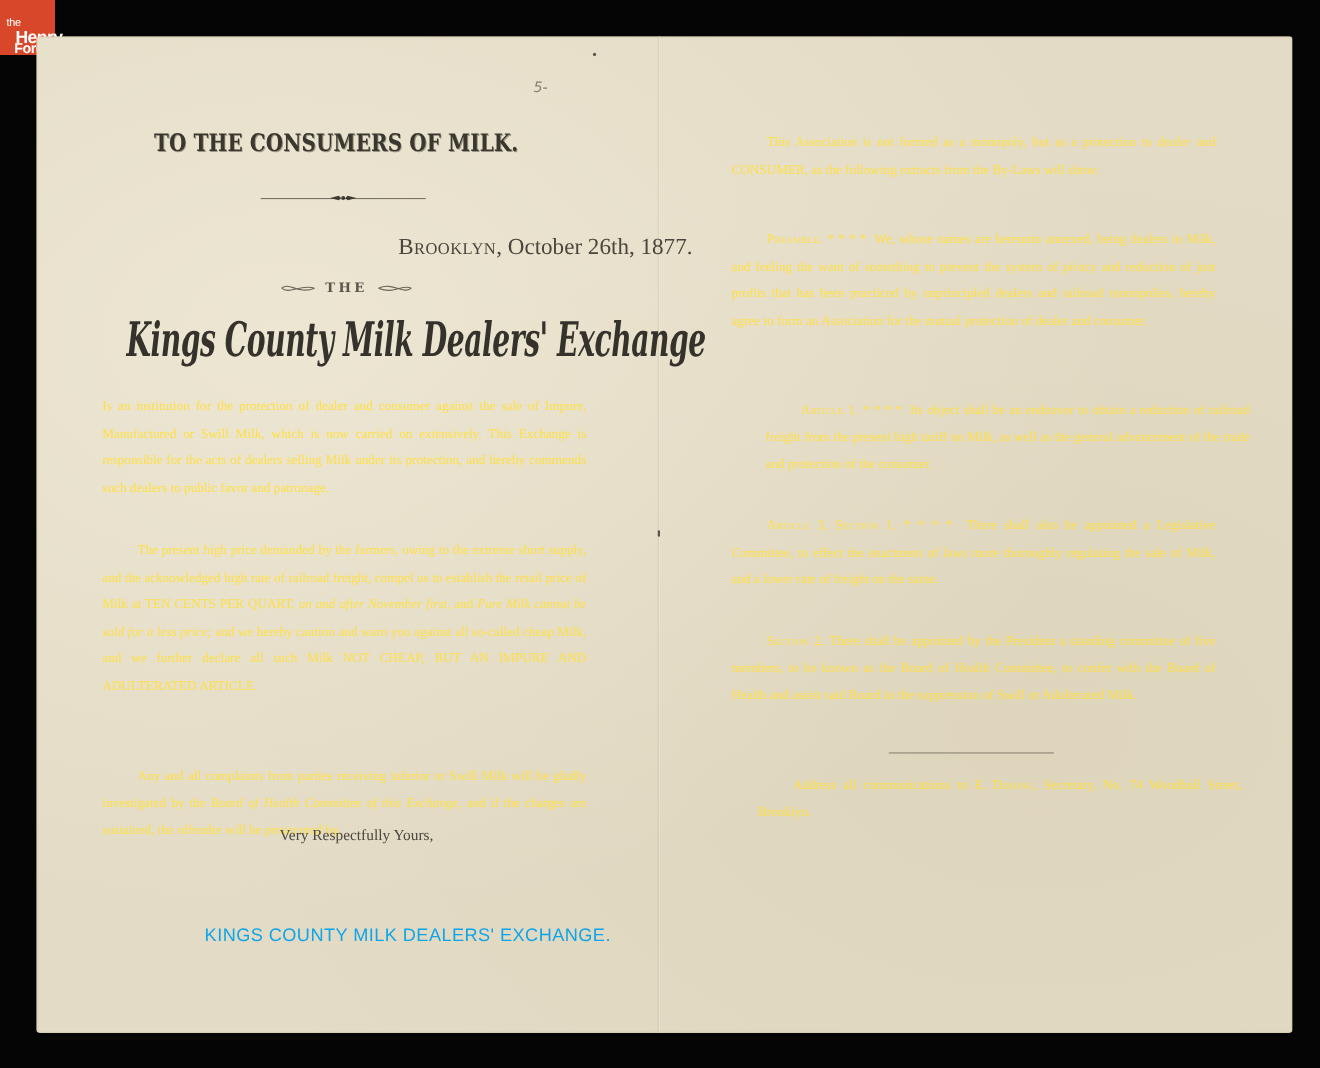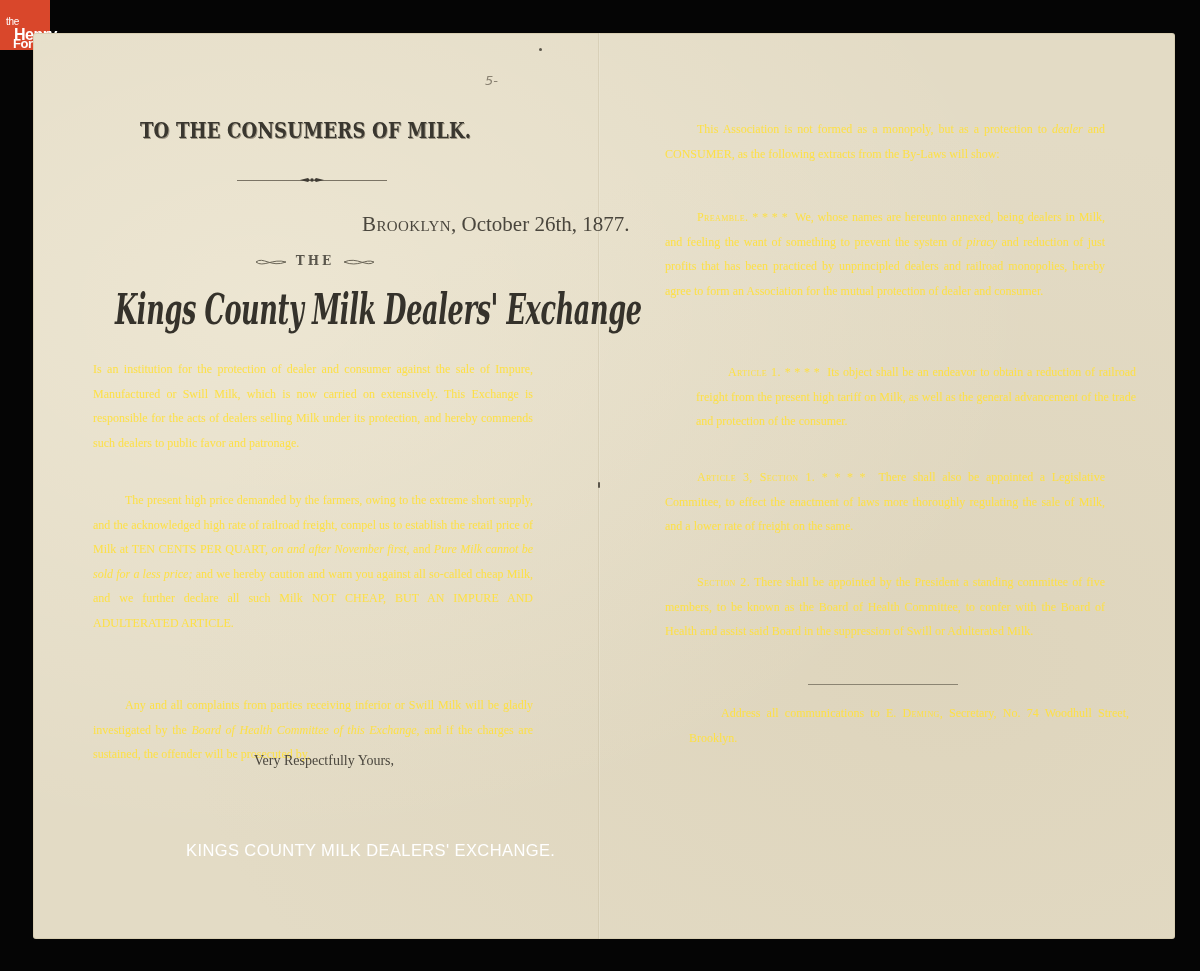--- a/index.html
+++ b/index.html
@@ -34,21 +34,21 @@
   .the-flourish svg { position:absolute; top:2px; }
   .blackletter { left:115px; top:283px; width:405px; height:60px; font-family:"DejaVu Serif",serif;
                  font-size:32px; white-space:nowrap; color:#35322b; letter-spacing:-0.5px;
                  transform:scaleX(0.80) scaleY(1.35); transform-origin:left top; font-weight:bold; font-style:italic; }
   .para { position:absolute; font-size:12px; line-height:24.6px; text-align:justify; color:#fde047; }
   .para .ind { display:inline-block; width:32px; }
   .left-col { left:93px; width:440px; }
   .right-col { left:665px; width:440px; }
   .closing { left:254px; top:753px; font-size:14px; white-space:nowrap;text-align:center; }
   .signature { left:186px; top:841px; font-family:"Liberation Sans","DejaVu Sans",sans-serif;
-               font-size:16.5px; letter-spacing:0.4px; white-space:nowrap; color:#ffffff; }
+               font-size:16.5px; letter-spacing:0.4px; white-space:nowrap; color:#0ea5e9; }
   .rule { left:808px; top:684px; width:150px; height:1px; background:#8b8472; }
   .dot { position:absolute; width:3px; height:3px; border-radius:50%; background:#5a554a; }
   i, em { font-style:italic; }
 </style>
 </head>
 <body>
 
 <div class="logo">
   <span class="the">the</span>
   <span class="henry">Henry</span>

